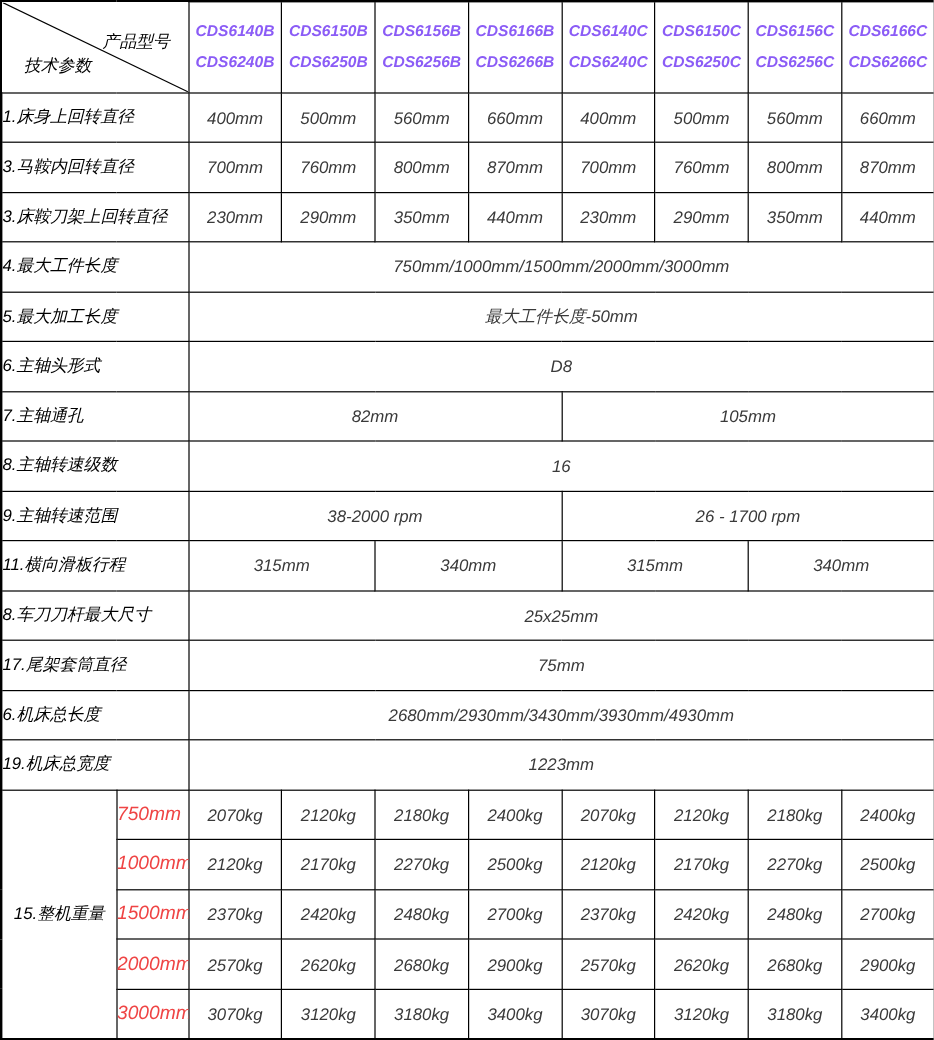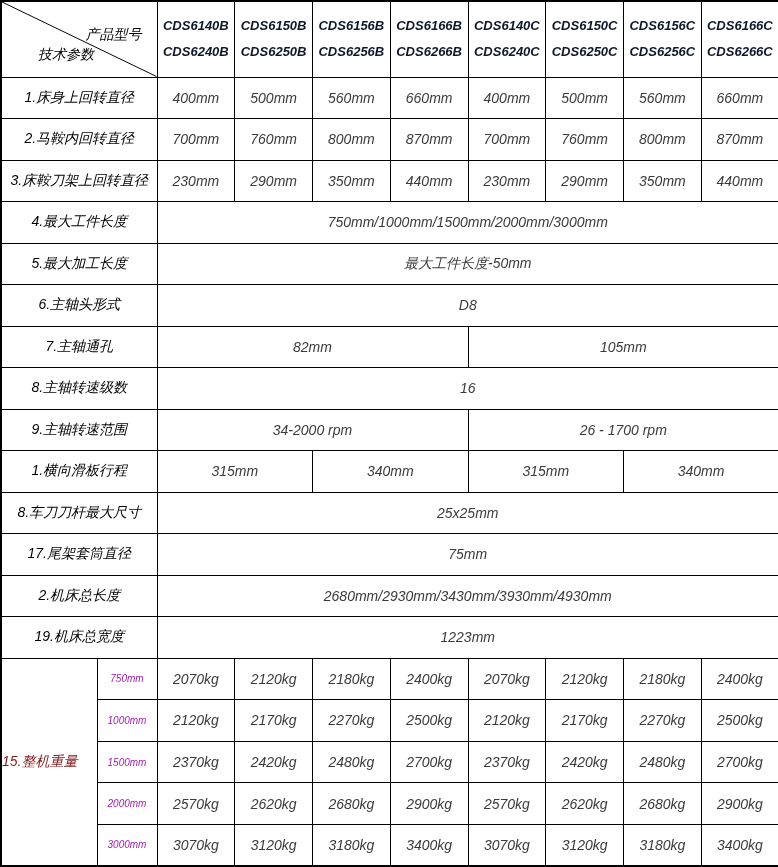--- a/index.html
+++ b/index.html
@@ -27,51 +27,51 @@
     padding: 0;
     overflow: hidden;
     background: #ffffff;
   }
   thead tr { height: 76px; }
   tbody tr { height: 41px; }
 
   th.model {
     font-size: 13px;
     font-weight: bold;
-    color: #0f172a;
+    color: #8b5cf6;
     text-align: center;
     vertical-align: middle;
     line-height: 26px;
   }
   td.label {
+    font-size: 14px;
+    color: #000000;
+    text-align: left;
+    padding-left: 6px;
+    vertical-align: middle;
+    white-space: nowrap;
+  }
+  td.value {
+    font-size: 14px;
+    color: #3a3a3a;
+    text-align: center;
+    vertical-align: middle;
+    white-space: nowrap;
+  }
+  td.sublabel {
+    font-size: 16px;
+    color: #ef4444;
+    text-align: left;
+    vertical-align: middle;
+    white-space: nowrap;
+  }
+  td.weight-label {
     font-size: 14px;
     color: #000000;
     text-align: center;
-    padding-left: 6px;
-    vertical-align: middle;
-    white-space: nowrap;
-  }
-  td.value {
-    font-size: 14px;
-    color: #3a3a3a;
-    text-align: center;
-    vertical-align: middle;
-    white-space: nowrap;
-  }
-  td.sublabel {
-    font-size: 10px;
-    color: #a21caf;
-    text-align: center;
-    vertical-align: middle;
-    white-space: nowrap;
-  }
-  td.weight-label {
-    font-size: 14px;
-    color: #7f1d1d;
-    text-align: left;
     padding-left: 6px;
     vertical-align: middle;
     white-space: nowrap;
   }
   td.corner {
     position: relative;
     padding: 0;
   }
   td.corner svg {
     position: absolute;
@@ -82,21 +82,21 @@
   .corner-top {
     position: absolute;
     top: 24px;
     right: 15px;
     font-size: 14px;
     color: #000000;
   }
   .corner-bottom {
     position: absolute;
     top: 44px;
-    left: 36px;
+    left: 18px;
     font-size: 14px;
     color: #000000;
   }
 </style>
 </head>
 <body>
 
 <div class="wrap">
   <table class="spec">
     <colgroup>
@@ -162,21 +162,21 @@
           <td class="value" colspan="1">400mm</td>
           <td class="value" colspan="1">500mm</td>
           <td class="value" colspan="1">560mm</td>
           <td class="value" colspan="1">660mm</td>
           <td class="value" colspan="1">400mm</td>
           <td class="value" colspan="1">500mm</td>
           <td class="value" colspan="1">560mm</td>
           <td class="value" colspan="1">660mm</td>
         </tr>
         <tr>
-          <td class="label" colspan="2">2.马鞍内回转直径</td>
+          <td class="label" colspan="2">3.马鞍内回转直径</td>
           <td class="value" colspan="1">700mm</td>
           <td class="value" colspan="1">760mm</td>
           <td class="value" colspan="1">800mm</td>
           <td class="value" colspan="1">870mm</td>
           <td class="value" colspan="1">700mm</td>
           <td class="value" colspan="1">760mm</td>
           <td class="value" colspan="1">800mm</td>
           <td class="value" colspan="1">870mm</td>
         </tr>
         <tr>
@@ -206,40 +206,40 @@
           <td class="label" colspan="2">7.主轴通孔</td>
           <td class="value" colspan="4">82mm</td>
           <td class="value" colspan="4">105mm</td>
         </tr>
         <tr>
           <td class="label" colspan="2">8.主轴转速级数</td>
           <td class="value" colspan="8">16</td>
         </tr>
         <tr>
           <td class="label" colspan="2">9.主轴转速范围</td>
-          <td class="value" colspan="4">34-2000 rpm</td>
+          <td class="value" colspan="4">38-2000 rpm</td>
           <td class="value" colspan="4">26 - 1700 rpm</td>
         </tr>
         <tr>
-          <td class="label" colspan="2">1.横向滑板行程</td>
+          <td class="label" colspan="2">11.横向滑板行程</td>
           <td class="value" colspan="2">315mm</td>
           <td class="value" colspan="2">340mm</td>
           <td class="value" colspan="2">315mm</td>
           <td class="value" colspan="2">340mm</td>
         </tr>
         <tr>
           <td class="label" colspan="2">8.车刀刀杆最大尺寸</td>
           <td class="value" colspan="8">25x25mm</td>
         </tr>
         <tr>
           <td class="label" colspan="2">17.尾架套筒直径</td>
           <td class="value" colspan="8">75mm</td>
         </tr>
         <tr>
-          <td class="label" colspan="2">2.机床总长度</td>
+          <td class="label" colspan="2">6.机床总长度</td>
           <td class="value" colspan="8">2680mm/2930mm/3430mm/3930mm/4930mm</td>
         </tr>
         <tr>
           <td class="label" colspan="2">19.机床总宽度</td>
           <td class="value" colspan="8">1223mm</td>
         </tr>
         <tr>
           <td class="weight-label" rowspan="5">15.整机重量</td>
           <td class="sublabel">750mm</td>
           <td class="value">2070kg</td>

